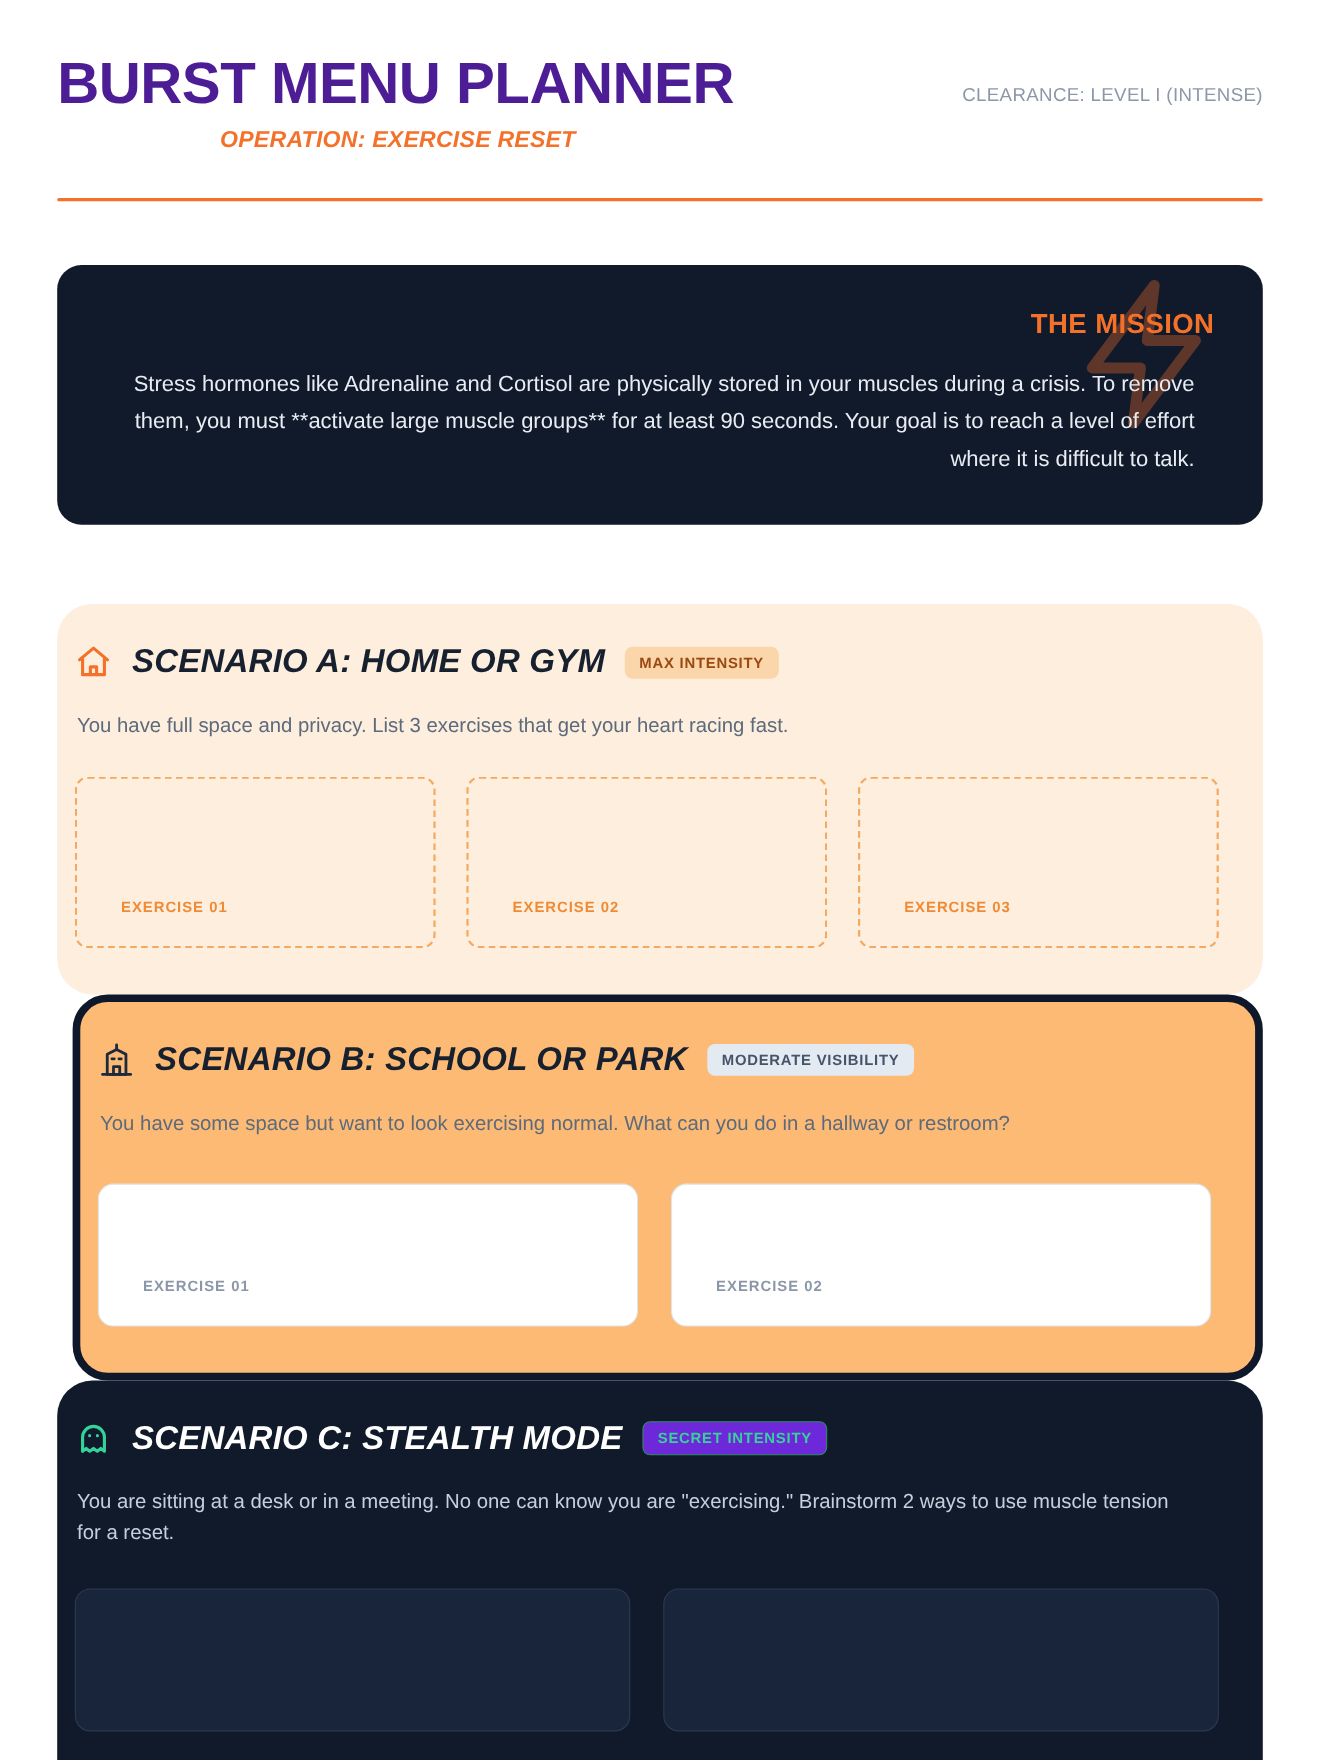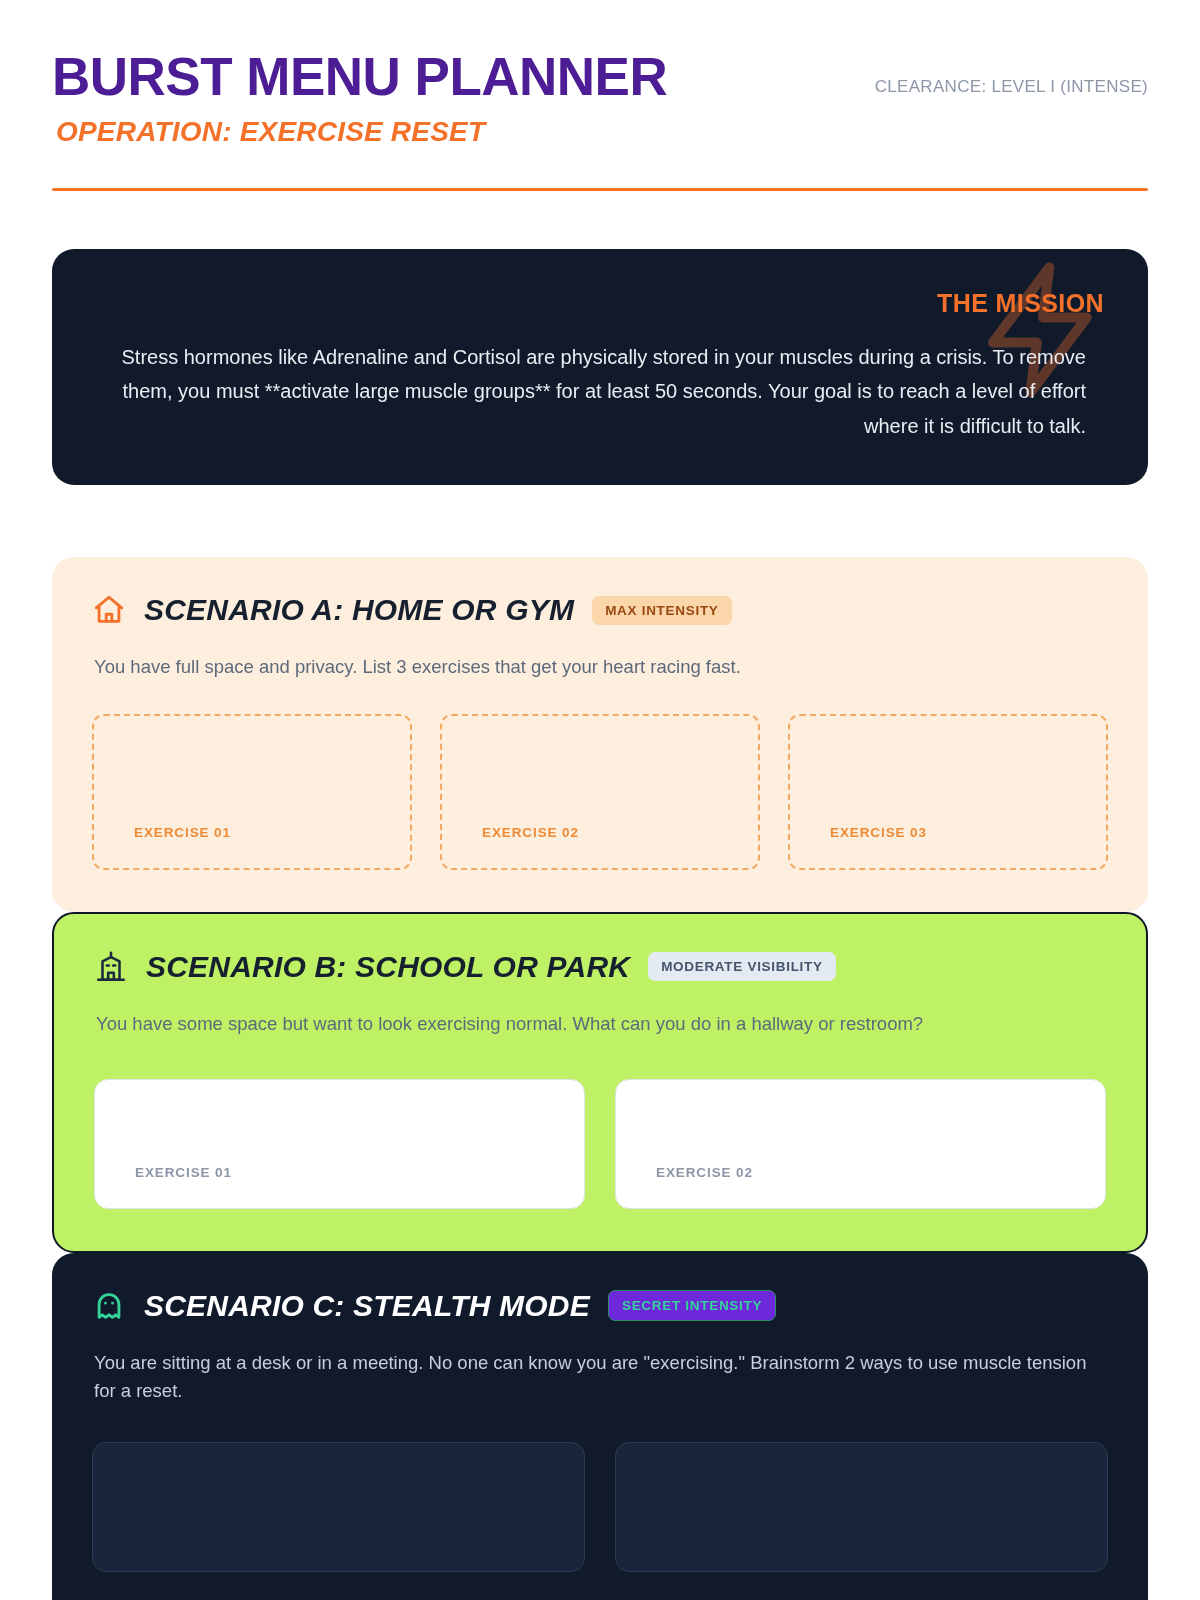--- a/index.html
+++ b/index.html
@@ -29,25 +29,26 @@
     font-size: 53px;
     font-weight: bold;
     letter-spacing: -0.5px;
     color: #4c1d95;
     line-height: 1.0;
     margin: 0;
     white-space: nowrap;
   }
   .sub-title {
     margin: 13px 0 0 4px;
-    font-size: 28px;
+    font-size: 21px;
     font-weight: bold;
     font-style: italic;
     color: #f4712a;
     letter-spacing: 0.2px;
+    text-align: center;
   }
   .meta-block {
     text-align: right;
     padding-top: 24px;
     font-size: 17px;
     color: #8c97a8;
     letter-spacing: 0.3px;
     line-height: 1.55;
   }
   .meta-line { white-space: nowrap; }
@@ -86,33 +87,34 @@
     color: #e9edf3;
     font-size: 20px;
     line-height: 1.72;
     max-width: 990px;
     position: relative;
     z-index: 2;
   }
 
   
   .scenario {
-    border-radius: 22px;
-    padding: 36px 40px 42px 40px;
+    border-radius: 32px;
+    padding: 36px 40px 42px 16px;
     position: relative;
   }
   .scenario + .scenario { margin-top: 0; }
   .scenario-a {
     margin-top: 72px;
     background: #fdeedd;
   }
   .scenario-b {
     margin-top: 70px;
-    background: #bef264;
-    border: 2px solid #0f172a;
+    background: #fdba74;
+    border: 7px solid #0f172a;
+    margin-left: 14px;
   }
   .scenario-c {
     margin-top: 62px;
     background: #101a2b;
     padding-bottom: 60px;
   }
 
   .sc-head {
     display: flex;
     align-items: center;
@@ -214,21 +216,21 @@
   </div>
   <div class="rule"></div>
 
   <div class="mission">
     <span class="mission-bolt">
       <svg width="150" height="150" viewBox="0 0 24 24" fill="none" stroke="#f4712a" stroke-width="1.6" stroke-linecap="round" stroke-linejoin="round">
         <polygon points="13 2 4 14 11 14 10 22 19 10 12 10 13 2"></polygon>
       </svg>
     </span>
     <h2>THE MISSION</h2>
-    <p>Stress hormones like Adrenaline and Cortisol are physically stored in your muscles during a crisis. To remove them, you must **activate large muscle groups** for at least 50 seconds. Your goal is to reach a level of effort where it is difficult to talk.</p>
+    <p>Stress hormones like Adrenaline and Cortisol are physically stored in your muscles during a crisis. To remove them, you must **activate large muscle groups** for at least 90 seconds. Your goal is to reach a level of effort where it is difficult to talk.</p>
   </div>
 
   <div class="scenario scenario-a">
     <div class="sc-head">
       <span class="sc-icon">
         <svg width="34" height="34" viewBox="0 0 24 24" fill="none" stroke="#f4712a" stroke-width="2" stroke-linecap="round" stroke-linejoin="round">
           <path d="M3 10.5 12 3l9 7.5"></path>
           <path d="M5 10v10h14V10"></path>
           <path d="M10 20v-5h4v5"></path>
         </svg>

